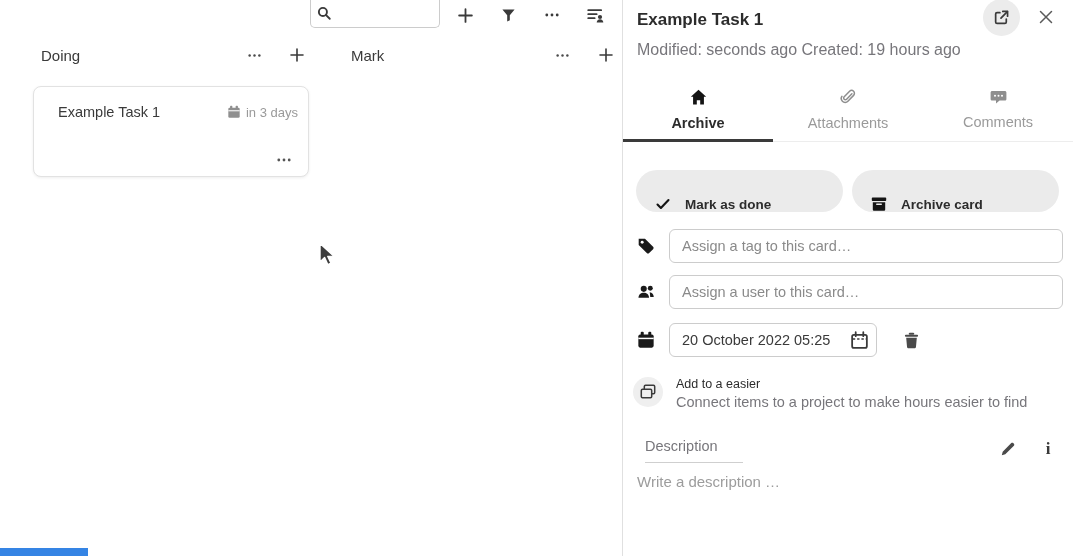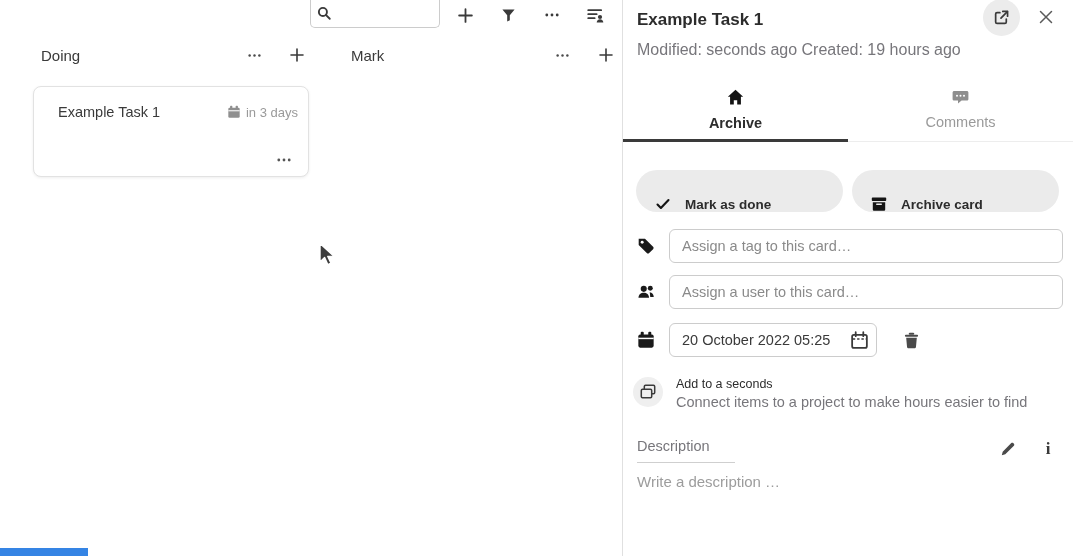--- a/index.html
+++ b/index.html
@@ -88,21 +88,21 @@
   .trash-btn { width:24px; height:24px; background:none; border:none; display:flex;
     align-items:center; justify-content:center; cursor:pointer; margin-left:8px; }
 
   .project-row { position:absolute; left:10px; top:375px; display:flex; gap:13px; cursor:pointer; }
   .proj-circle { width:30px; height:30px; border-radius:50%; background:#efefef;
     display:flex; align-items:center; justify-content:center; margin-top:2px; }
   .proj-title { font-size:12.5px; color:#2c2c2c; margin-top:2px; }
   .proj-sub { font-size:14.5px; color:#77767b; margin-top:3px; }
 
   .desc-header { position:absolute; left:14px; top:438px; width:422px; display:flex; align-items:flex-start; }
-  .desc-label { font-size:14.5px; color:#77767b; padding-bottom:8px; border-bottom:1px solid #cfcfcf; width:98px; }
+  .desc-label { font-size:14.5px; color:#77767b; padding-bottom:8px; border-bottom:1px solid #cfcfcf; width:98px;margin-left:8px; }
   .desc-spacer { flex:1; }
   .icon-btn { width:22px; height:22px; background:none; border:none; display:flex;
     align-items:center; justify-content:center; cursor:pointer; }
   .info-btn { margin-left:18px; font-family:"Liberation Serif",serif; font-weight:bold;
     font-size:17px; color:#3a3a3a; }
   .desc-placeholder { position:absolute; left:14px; top:473px; font-size:15px; color:#9c9c9c; cursor:text; }
 </style>
 </head>
 <body>
 
@@ -217,20 +217,26 @@
         <path d="M2.5 2.5l11 11M13.5 2.5l-11 11" stroke="#5a5a5a" stroke-width="1.5" stroke-linecap="round"></path>
       </svg>
     </button>
 
     <div class="tabs">
       <button class="tab active">
         <svg width="17" height="17" viewBox="0 0 16 16">
           <path d="M8 0.8l7.2 6.4h-2.1v7.5H9.6v-4.2H6.4v4.2H2.9V7.2H0.8z" fill="#141414"></path>
         </svg>
         <span class="tab-label">Archive</span>
+      </button>
+      <button class="tab">
+        <svg width="16" height="17" viewBox="0 0 16 16">
+          <path d="M11.9 4.3L6.6 9.8c-.7.7-1.8.7-2.4 0-.7-.7-.7-1.8 0-2.5l5.4-5.5c1.1-1.1 2.9-1.1 4 0s1.1 3 0 4.1l-5.7 5.8c-1.5 1.6-4 1.6-5.5 0-1.3-1.3-1.5-3.3-.5-4.8" fill="none" stroke="#8e8e8e" stroke-width="1.5" stroke-linecap="round"></path>
+        </svg>
+        <span class="tab-label">Attachments</span>
       </button>
       <button class="tab">
         <svg width="17" height="16" viewBox="0 0 17 16">
           <path d="M2.2 2h12.6c.9 0 1.6.7 1.6 1.6v6.3c0 .9-.7 1.6-1.6 1.6H9.6L6 14.6v-3.1H2.2c-.9 0-1.6-.7-1.6-1.6V3.6C.6 2.7 1.3 2 2.2 2z" fill="#8e8e8e"></path>
           <circle cx="5" cy="6.7" r="1" fill="#fff"></circle>
             <circle cx="8.5" cy="6.7" r="1" fill="#fff"></circle>
             <circle cx="12" cy="6.7" r="1" fill="#fff"></circle>
         </svg>
         <span class="tab-label">Comments</span>
       </button>
@@ -298,21 +304,21 @@
     </div>
 
     <div class="project-row">
       <span class="proj-circle">
         <svg width="16" height="16" viewBox="0 0 16 16">
           <rect x="4.3" y="1.3" width="10.4" height="8.4" rx="1.2" fill="none" stroke="#3a3a3a" stroke-width="1.5"></rect>
           <rect x="1.3" y="5.3" width="10.4" height="8.4" rx="1.2" fill="#efefef" stroke="#3a3a3a" stroke-width="1.5"></rect>
         </svg>
       </span>
       <span>
-        <div class="proj-title">Add to a seconds</div>
+        <div class="proj-title">Add to a easier</div>
         <div class="proj-sub">Connect items to a project to make hours easier to find</div>
       </span>
     </div>
 
     <div class="desc-header">
       <span class="desc-label">Description</span>
       <span class="desc-spacer"></span>
       <button class="icon-btn">
         <svg width="16" height="16" viewBox="0 0 16 16">
           <path d="M1.8 14.2l.9-3.5 8.6-8.6c.5-.5 1.4-.5 1.9 0l.7.7c.5.5.5 1.4 0 1.9l-8.6 8.6z" fill="#4a4a4a"></path>

